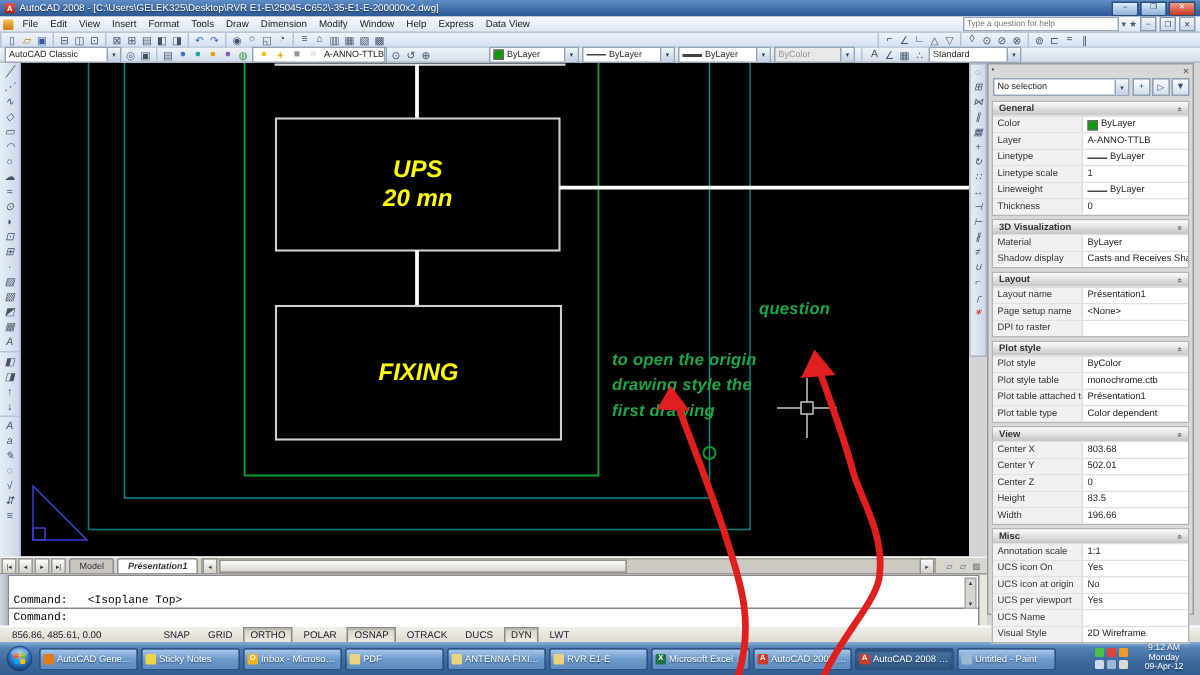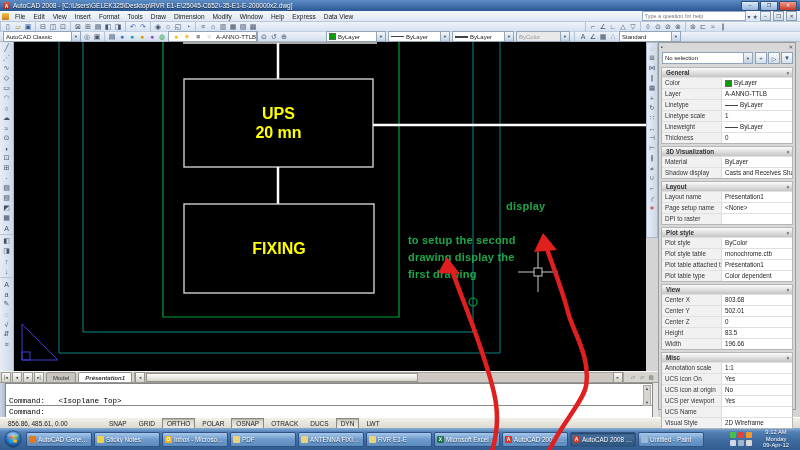--- a/index.html
+++ b/index.html
@@ -27,21 +27,21 @@
   #tb2{left:0;top:32px;width:800px;height:10px;background:linear-gradient(#eef3fa,#d3dfee);border-bottom:1px solid #aebccd;display:flex;align-items:center;padding-left:2px;}
   .tb-group{display:inline-flex;align-items:center;border-left:1px solid #b6c3d4;padding:0 2px;}
   .ticon{display:inline-flex;width:10px;height:10px;align-items:center;justify-content:center;font-size:7px;color:#44536b;flex:0 0 auto;}
   .tsep{display:block;width:100%;height:1px;background:#b8c4d4;margin:1px 0;}
   .combo{display:inline-flex;align-items:center;height:9px;background:#fff;border:1px solid #93a5bb;font-size:6px;color:#222;padding-left:2px;margin:0 1px;white-space:nowrap;overflow:hidden;}
   .combo .arrow{margin-left:auto;width:8px;align-self:stretch;background:linear-gradient(#f4f7fb,#c2d2e6);border-left:1px solid #93a5bb;font-size:4.5px;display:flex;align-items:center;justify-content:center;color:#345;}
   .combo.disabled{background:#e9e9e9;color:#999;}
   .swatch{display:inline-block;width:5px;height:5px;margin-right:2px;border:1px solid #666;}
   .lineglyph{display:inline-block;width:13px;border-top:1px solid #444;margin-right:2px;}
   
-  #midrow{left:0;top:42px;width:800px;height:329px;}
+  #midrow{left:0;top:42px;width:800px;height:329px;font-style:italic;}
   #left-strip{left:0;top:0;width:14px;height:329px;background:linear-gradient(90deg,#e7edf5,#ccd8e8);border-right:1px solid #a9b8ca;display:flex;flex-direction:column;align-items:center;padding-top:1px;}
   #left-strip .ticon{width:12px;height:10px;}
   #canvas{left:14px;top:0;width:632px;height:329px;background:#000;overflow:hidden;cursor:crosshair;}
   #right-strip{left:646px;top:0;width:12px;height:196px;background:linear-gradient(90deg,#e7edf5,#ccd8e8);border:1px solid #a9b8ca;display:flex;flex-direction:column;align-items:center;}
   #right-strip .ticon{width:10px;height:10px;font-size:6.5px;}
   #gray-fill{left:646px;top:0;width:154px;height:375px;background:#d4d4d4;}
   .cnote{position:absolute;font-weight:bold;font-size:11px;line-height:17px;letter-spacing:.2px;}
   #ups-label{position:absolute;left:170px;top:37px;width:189px;height:88px;display:flex;flex-direction:column;align-items:center;justify-content:center;color:#ffff00;font-weight:bold;font-size:16px;line-height:19px;}
   #battery-label{position:absolute;left:170px;top:162px;width:190px;height:89px;display:flex;align-items:center;justify-content:center;color:#ffff00;font-weight:bold;font-size:16px;}
   
@@ -330,25 +330,25 @@
             <line x1="524" y1="234" x2="524" y2="250"></line>
           <rect x="520" y="226" width="8" height="8" fill="none"></rect>
         </g>
       </svg>
       <div id="ups-label">
         <div>UPS</div>
         <div>20 mn</div>
       </div>
       <div id="battery-label">FIXING</div>
       <div class="cnote" style="left:492px;top:156px;color:#1ca74b;">
-        <div>display</div>
+        <div>question</div>
       </div>
       <div class="cnote" style="left:394px;top:190px;color:#1ca74b;">
-        <div>to setup the second</div>
-        <div>drawing display the</div>
+        <div>to open the origin</div>
+        <div>drawing style the</div>
         <div>first drawing</div>
       </div>
     </div>
 
     <div id="right-strip" class="abs">
         <span class="ticon">◌</span>
         <span class="ticon">⊞</span>
         <span class="ticon">⋈</span>
         <span class="ticon">∥</span>
         <span class="ticon">▦</span>

